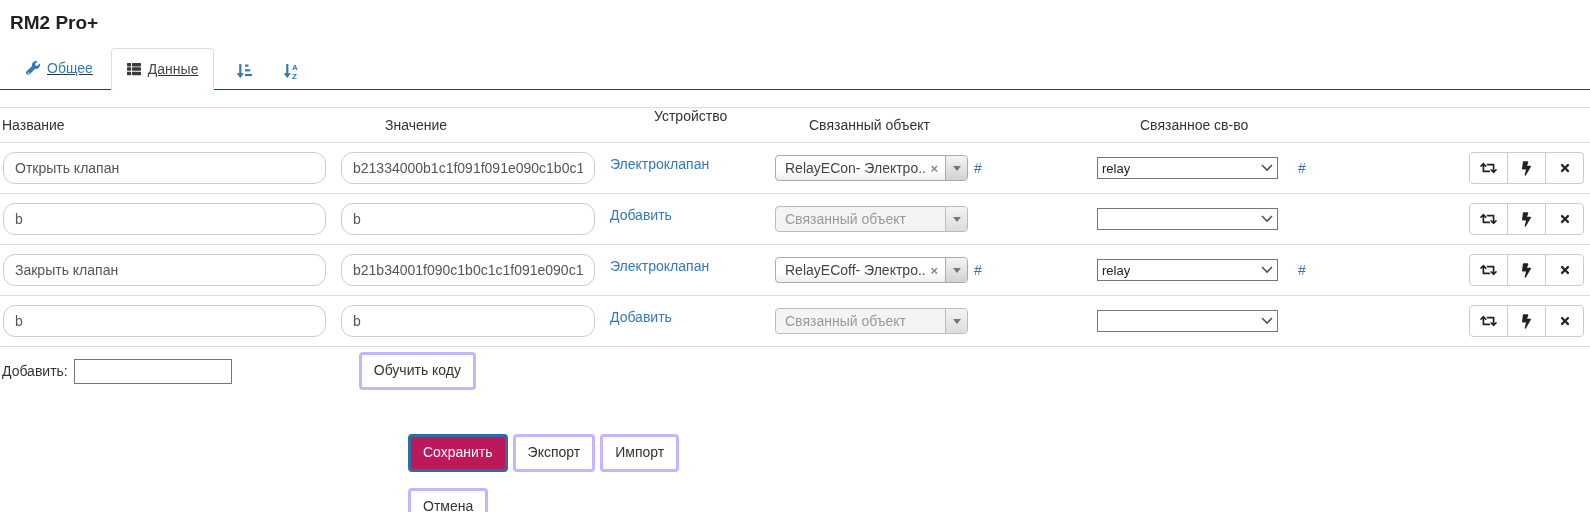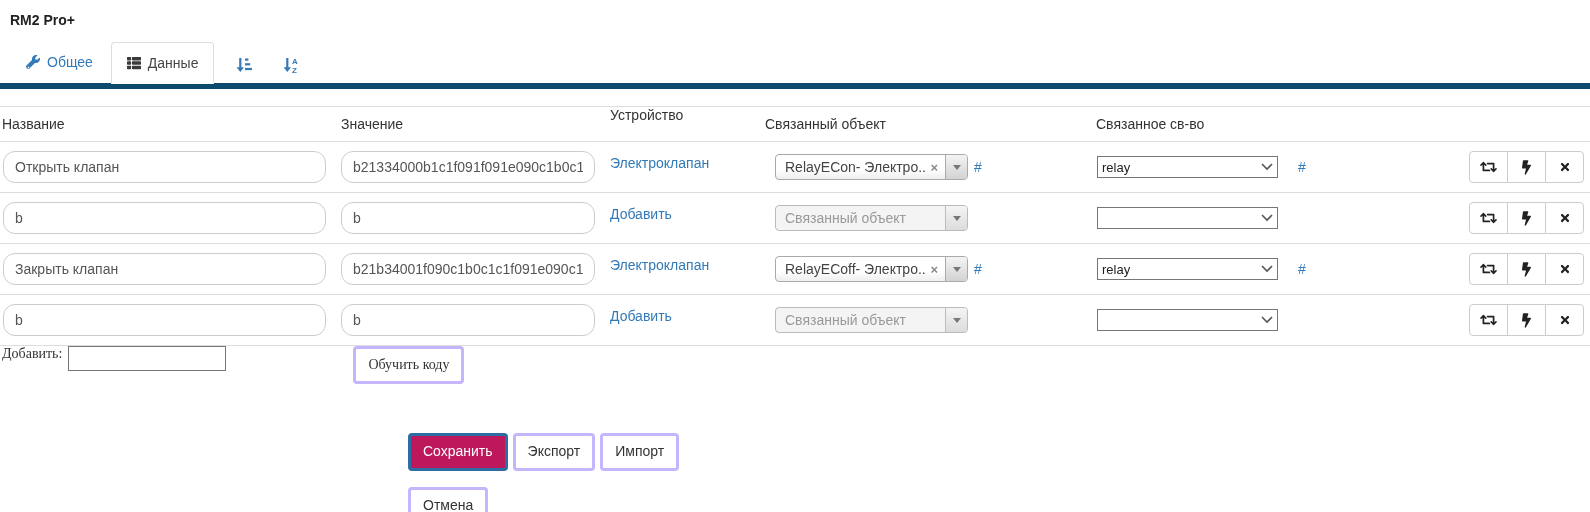--- a/index.html
+++ b/index.html
@@ -3,40 +3,40 @@
 <meta charset="utf-8">
 <style>
   * { box-sizing: border-box; }
   html,body { margin:0; padding:0; background:#fff; }
   body {
     width:1590px; height:512px; overflow:hidden;
     font-family:"Liberation Sans", sans-serif;
     font-size:14px; color:#333;
   }
   
-  .page-title { margin:12px 0 0 10px; font-size:14px; font-weight:bold; color:#222; }
-
-  
-  .tabbar { display:flex; align-items:flex-end; border-bottom:6px solid #0c4a6e; margin-top:13px; padding-left:10px; }
+  .page-title { margin:12px 0 0 10px; font-size:19px; font-weight:bold; color:#222; }
+
+  
+  .tabbar { display:flex; align-items:flex-end; border-bottom:1px solid #0c4a6e; margin-top:13px; padding-left:10px;text-decoration:underline; }
   .tab { display:inline-flex; align-items:center; gap:7px; padding:10px 15px; margin-right:2px;
          color:#337ab7; text-decoration:none; cursor:pointer; border:1px solid transparent;
          border-radius:4px 4px 0 0; line-height:20px; }
   .tab.active { background:#fff; border-color:#ddd; border-bottom-color:#fff; margin-bottom:-1px; color:#464646; cursor:default; }
   .tab .ic { display:inline-flex; }
   .sortlink { display:inline-flex; align-items:center; padding:10px 11px; margin-left:9px; cursor:pointer; }
 
   
   .tbl { margin-top:17px; border-top:1px solid #ddd; }
   .trow { display:flex; align-items:center; border-bottom:1px solid #ddd; height:51px; }
   .trow.head { height:35px; }
   .c1 { width:338px; } .c2 { width:272px; } .c3 { width:165px; }
   .c4 { width:310px; display:flex; align-items:center; }
   .c5 { flex:1; display:flex; align-items:center; }
   .c6 { width:145px; display:flex; justify-content:flex-end; padding-right:6px; }
-  .head .c1 { padding-left:2px; } .head .c2 { padding-left:3px; }
+  .head .c1 { padding-left:2px; } .head .c2 { padding-left:3px;margin-left:44px; }
   .head .c4 span { margin-left:-10px; } .head .c5 { padding-left:11px; }
 
   .txtinput { height:32px; border:1px solid #ccc; border-radius:12px; padding:0 11px;
               font-family:inherit; font-size:14px; color:#555; outline:none; }
   .c1 .txtinput { width:323px; margin-left:3px; }
   .c2 .txtinput { width:254px; margin-left:3px; }
 
   .devlink { color:#337ab7; text-decoration:none; align-self:flex-start; margin-top:13px; cursor:pointer; }
   .c3 { align-self:stretch; display:flex; }
 
@@ -62,21 +62,21 @@
   .c5 .hash { margin-left:20px; }
 
   
   .bgroup { display:inline-flex; }
   .abtn { width:39px; height:32px; background:#fff; border:1px solid #ccc; margin-left:-1px;
           display:flex; align-items:center; justify-content:center; cursor:pointer; padding:0; }
   .abtn:first-child { border-radius:4px 0 0 4px; margin-left:0; }
   .abtn:last-child { border-radius:0 4px 4px 0; }
 
   
-  .addrow { display:flex; align-items:flex-start; height:48px;font-family:Liberation Serif, serif; }
+  .addrow { display:flex; align-items:center; height:48px; }
   .addrow label { padding-left:2px; }
   .addinput { width:158px; height:25px; margin-left:6px; border:1px solid #767676; border-radius:0;
               font-family:inherit; font-size:14px; padding:0 4px; outline:none; }
   .btn { display:inline-block; padding:6px 12px; font-size:14px; line-height:1.42; border-radius:4px;
          border:3px solid #c4b5fd; background:#fff; color:#333; cursor:pointer; font-family:inherit; }
   .btn-train { margin-left:127px; }
 
   
   .footer { margin-left:408px; margin-top:39px; }
   .footer .line { display:flex; gap:5px; }

